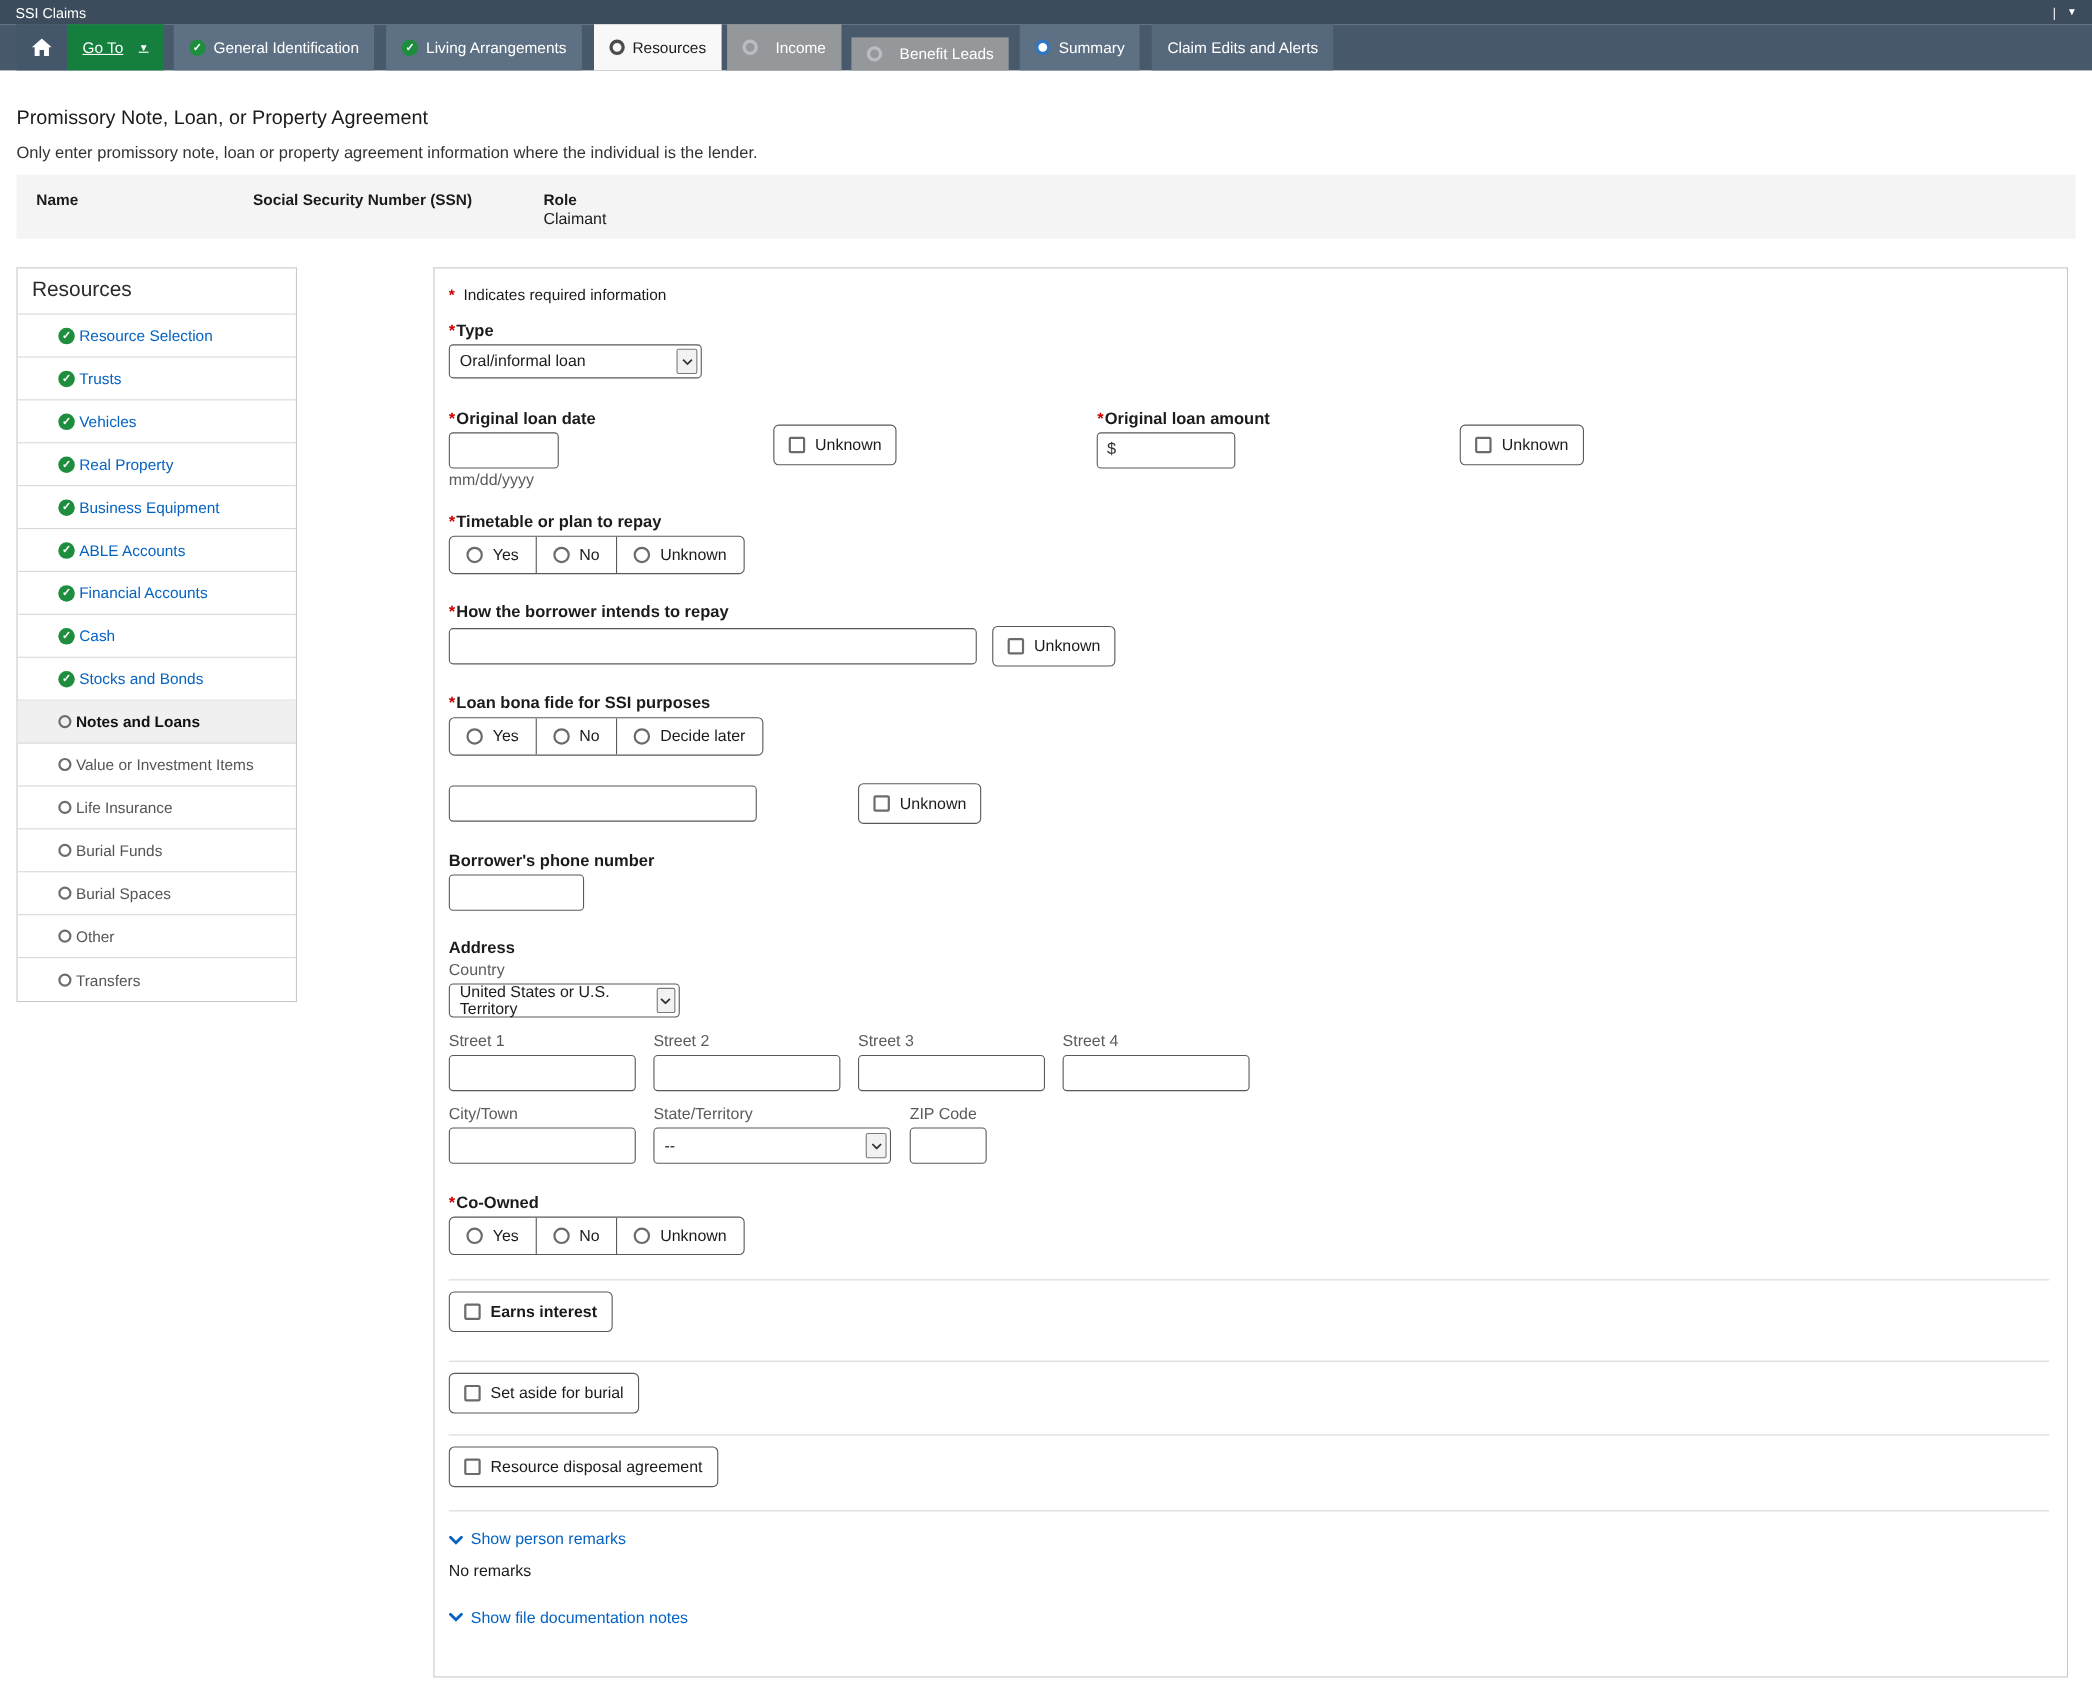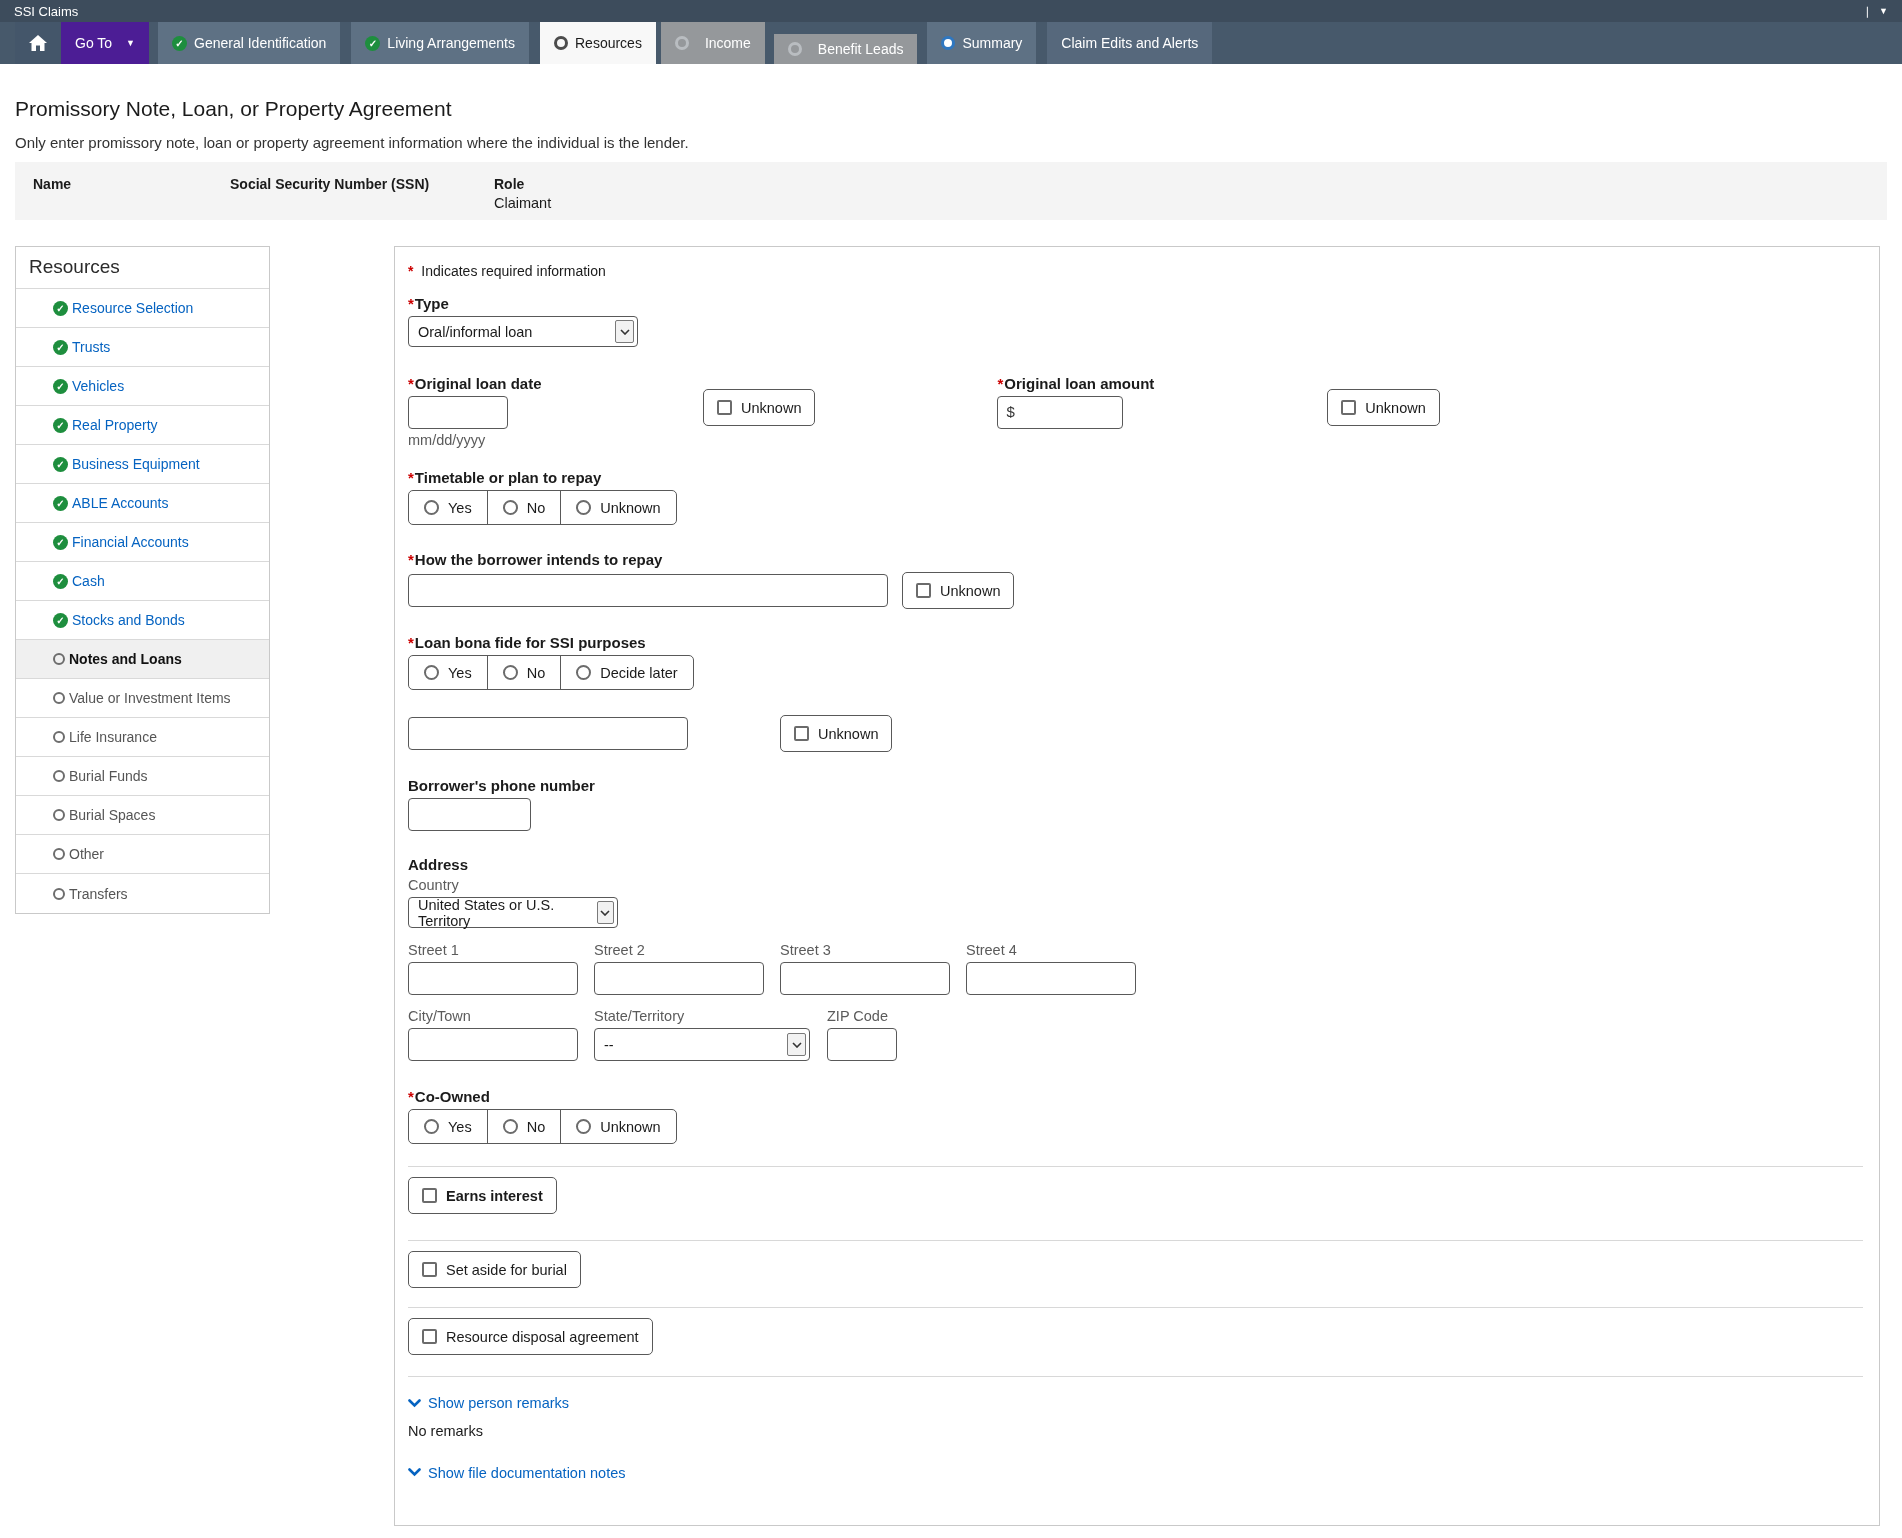--- a/index.html
+++ b/index.html
@@ -7,36 +7,36 @@
     font-family:"Liberation Sans", sans-serif; color:#1b1b1b; }
 
   
   .topbar { height:22px; background:#3d4c5c; color:#fff; display:flex;
     align-items:center; justify-content:space-between; padding:0 14px; font-size:13px; }
   .topbar .usermenu { display:flex; align-items:center; gap:7px; font-size:11px; cursor:pointer; }
   .navbar { height:42px; background:#47596b; display:flex; align-items:stretch; padding-left:15px; }
   .navtab { display:flex; align-items:center; gap:7px; padding:0 14px; color:#fff;
     font-size:14px; cursor:pointer; white-space:nowrap; }
   .navtab.home { background:#42536614; background:#44566a; width:46px; justify-content:center; }
-  .navtab.goto { background:#4c1d95; margin-right:9px; gap:14px; }
+  .navtab.goto { background:#15803d; margin-right:9px; gap:14px;text-decoration:underline; }
   .navtab.step { background:#5e7184; margin-right:11px; }
   .navtab.active { background:#f8f8f8; color:#1b1b1b; margin-right:5px; }
   .navtab.muted { background:#95989b; margin-right:5px;gap:16px; }
   .navtab.muted + .navtab.muted { margin-left:4px; margin-right:10px;margin-top:12px; }
   .navtab.plain { background:#56687c; }
   .ring { width:14px; height:14px; border-radius:50%; background:transparent; flex:0 0 auto; }
   .ring.dark { border:3px solid #4c4c4c; }
   .ring.light { border:3px solid #b9bdc1; }
   .ring.blue { border:3.5px solid #2f77c0; background:#fff; }
   .checkdot { width:15px; height:15px; border-radius:50%; background:#1e8e3e; color:#fff;
     font-size:10px; font-weight:bold; display:inline-flex; align-items:center; justify-content:center; flex:0 0 auto; }
   .caret { font-size:9px; line-height:1; }
 
   
-  .page-title { font-size:21px; font-weight:400; color:#1b1b1b; margin:33px 15px 0 15px; }
+  .page-title { font-size:18px; font-weight:400; color:#1b1b1b; margin:33px 15px 0 15px; }
   .page-sub { font-size:15px; color:#333; margin:13px 15px 0 15px; }
   .person-box { background:#f4f4f4; margin:11px 15px 0 15px; height:58px; padding:14px 18px;
     display:flex; align-items:flex-start; }
   .person-col { font-size:14px; }
   .person-col .h { font-weight:bold; }
   .person-col .v { font-weight:400; margin-top:3px; font-size:14.5px; }
   .pc-name { width:197px; }
   .pc-ssn { width:264px; }
 
   

